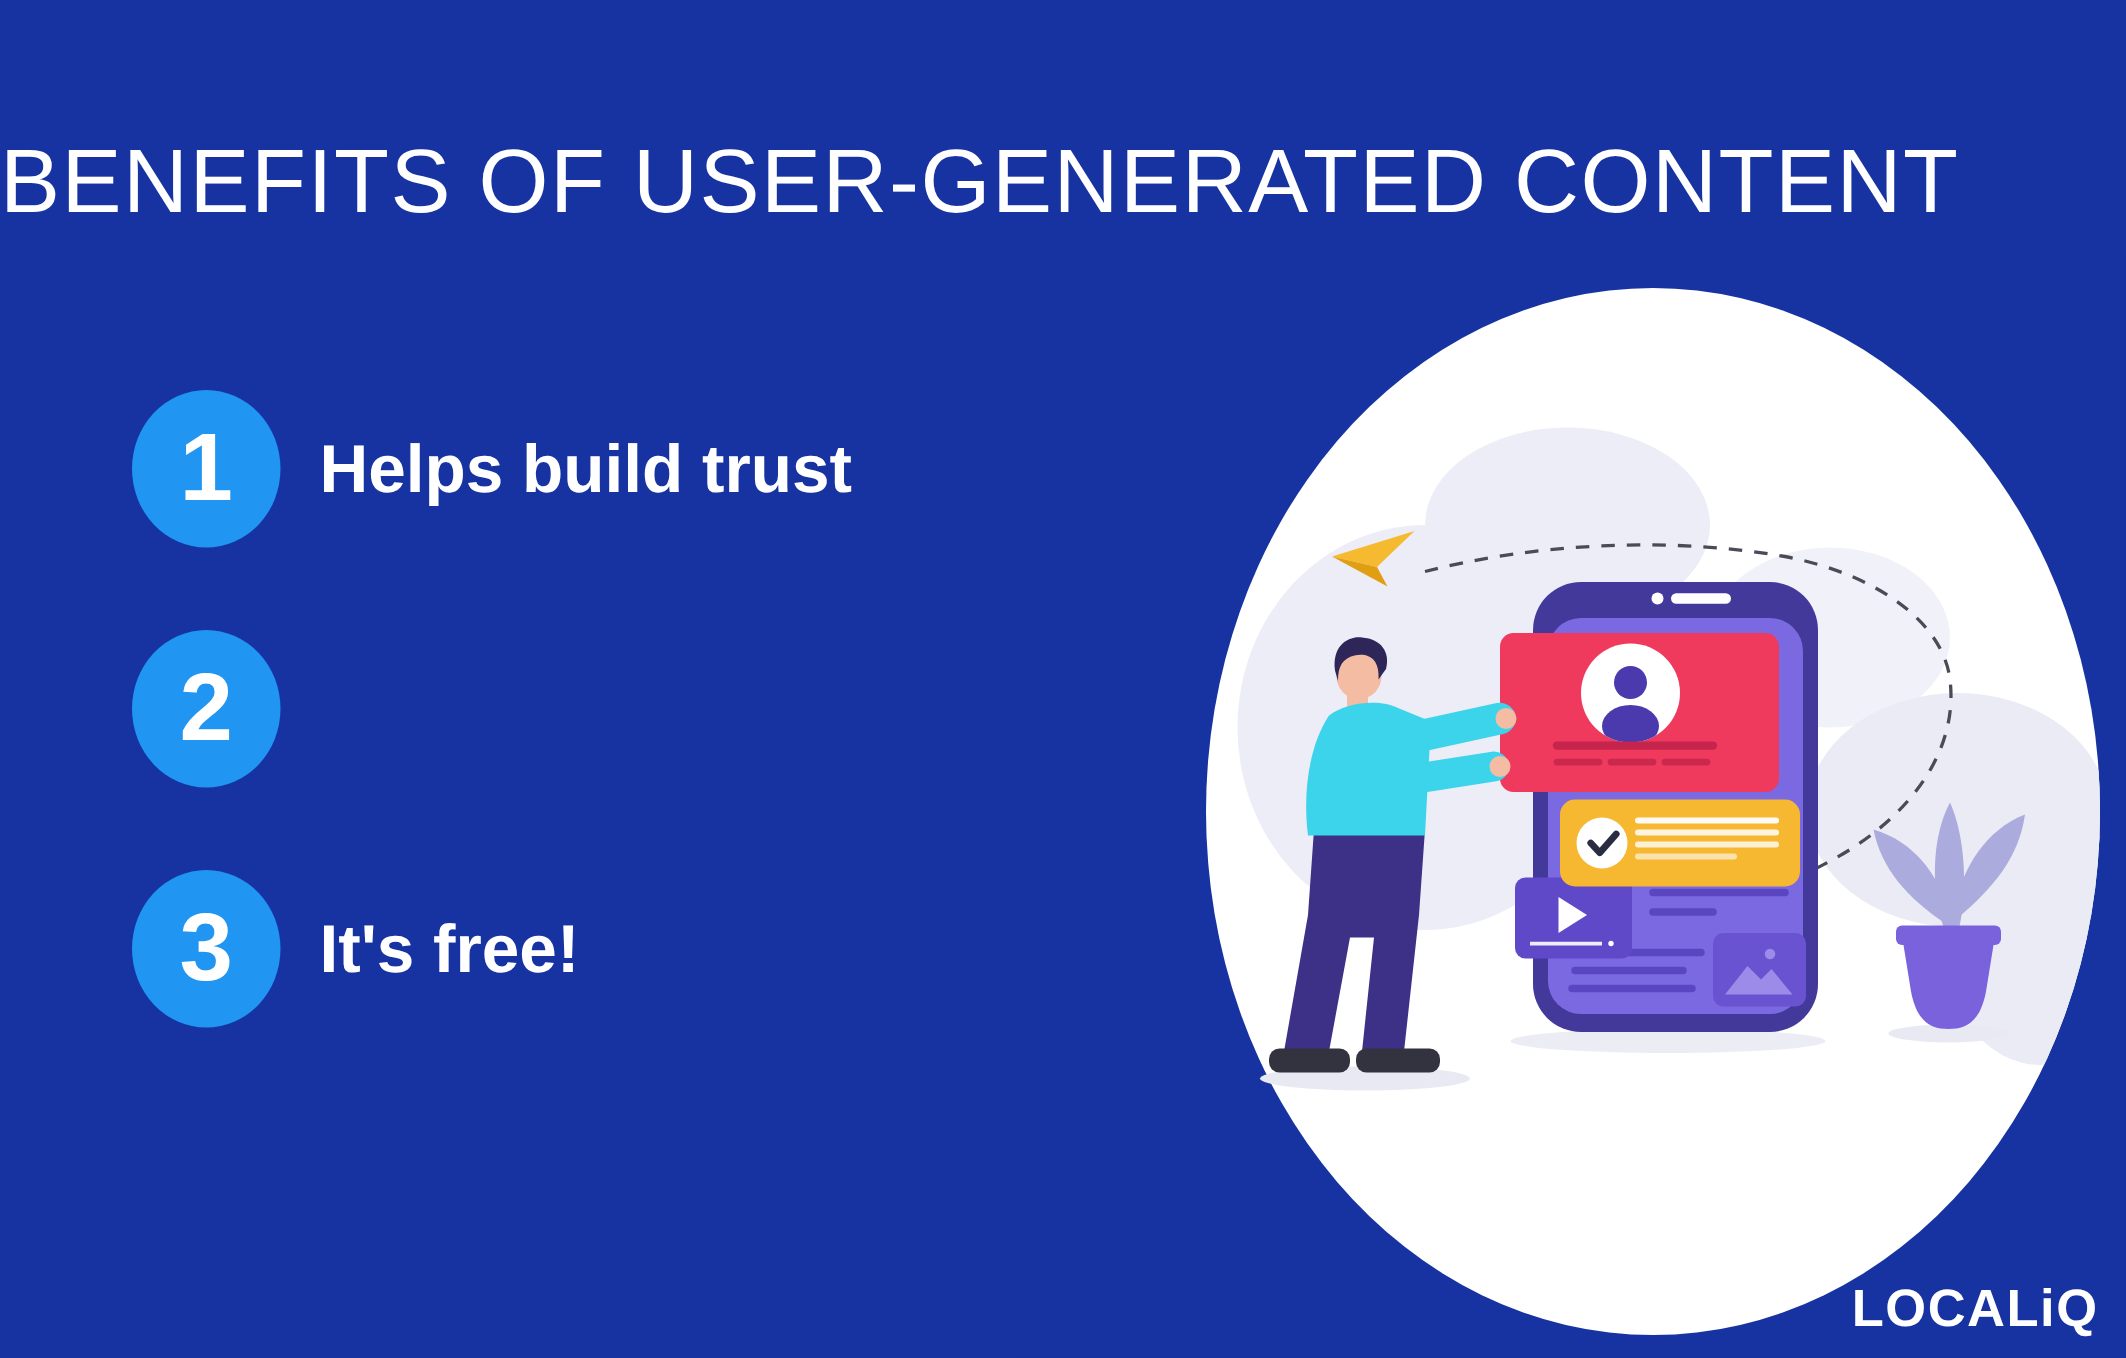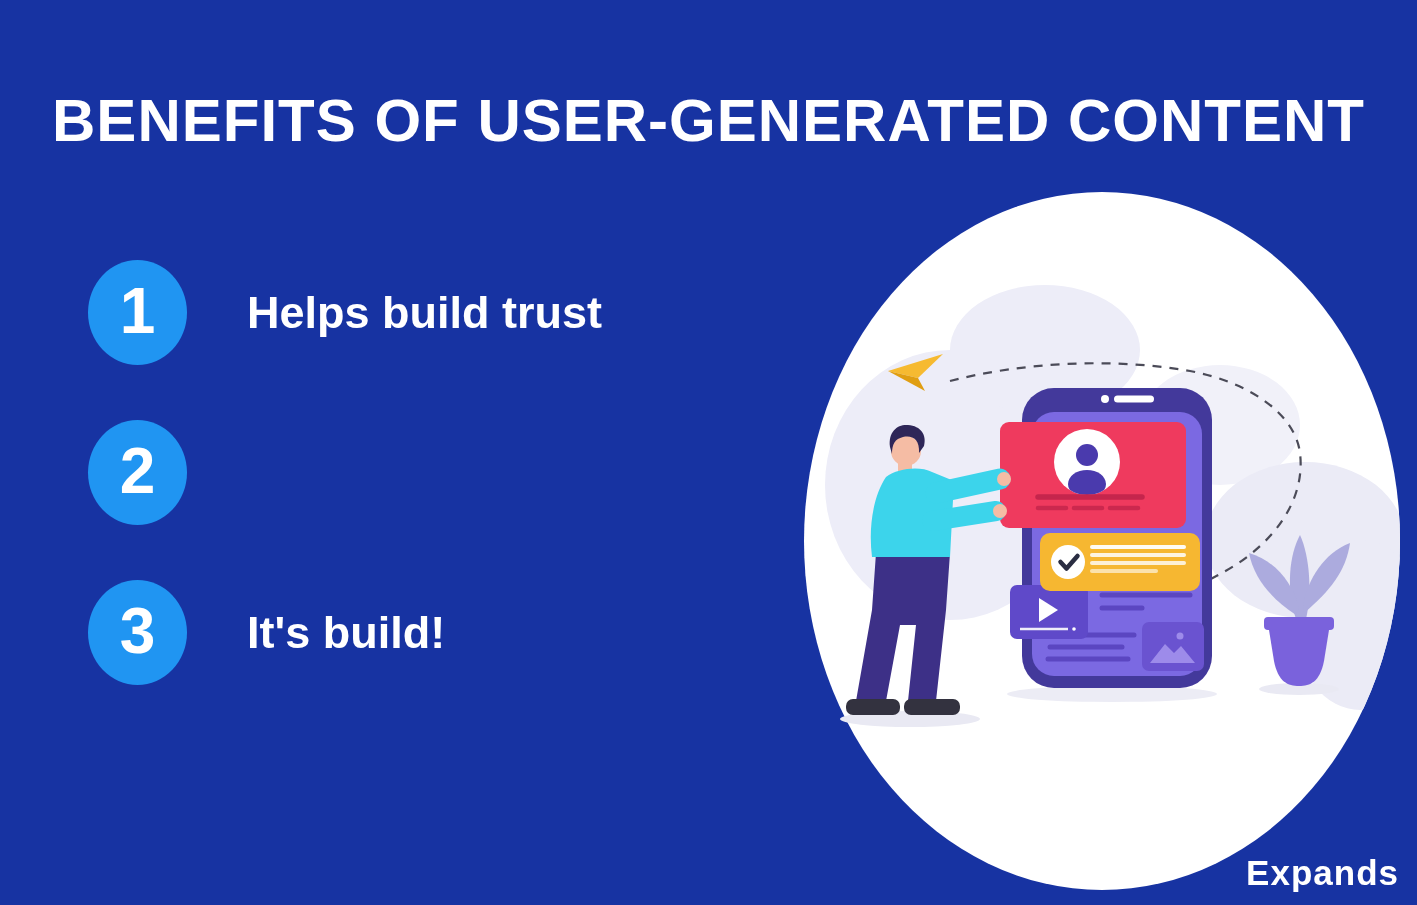--- a/index.html
+++ b/index.html
@@ -6,22 +6,22 @@
   html,body { width:1417px; height:905px; overflow:hidden; }
   body {
     background:#1733A2;
     font-family:"Liberation Sans", sans-serif;
     position:relative;
   }
   .canvas { position:absolute; inset:0; }
 
   .title {
     position:absolute; top:86px; left:0; width:100%;
-    text-align:center; color:#FFFFFF;
-    font-size:60px; font-weight:700; letter-spacing:1px;
+    text-align:left; color:#FFFFFF;
+    font-size:60px; font-weight:400; letter-spacing:1px;
     white-space:nowrap;
   }
 
   .item {
     position:absolute; left:88px;
     display:flex; align-items:center; gap:26px;
   }
   .item-1 { top:260px; }
   .item-2 { top:420px; }
   .item-3 { top:580px; }
@@ -29,21 +29,21 @@
   .num {
     width:99px; height:105px; border-radius:50%;
     background:#2095F2; flex:0 0 auto;
     display:flex; align-items:center; justify-content:center;
   }
   .num span {
     color:#FFFFFF; font-size:64px; font-weight:800; line-height:1;
     transform:translateY(-2px);
   }
   .label {
-    color:#FFFFFF; font-size:45px; font-weight:700; line-height:1.2;margin-left:34px;
+    color:#FFFFFF; font-size:45px; font-weight:700; line-height:1.2;
   }
   .label--wrap { max-width:580px; }
 
   .illustration-svg { position:absolute; left:790px; top:185px; width:627px; height:720px; }
 
   .logo {
     position:absolute; right:18px; bottom:12px;
     color:#FFFFFF; font-size:35px; font-weight:800; letter-spacing:1px;
   }
 </style>
@@ -64,21 +64,21 @@
   <div class="item item-2">
     <div class="num">
       <span>2</span>
     </div>
   </div>
 
   <div class="item item-3">
     <div class="num">
       <span>3</span>
     </div>
-    <div class="label">It's build!</div>
+    <div class="label">It's free!</div>
   </div>
 
   <svg class="illustration-svg" viewBox="0 0 627 720">
     <defs>
       <clipPath id="circleClip">
           <ellipse cx="312" cy="356" rx="298" ry="349"></ellipse>
         </clipPath>
       <clipPath id="avatarClip">
           <circle cx="297" cy="277" r="33"></circle>
         </clipPath>
@@ -178,15 +178,15 @@
       <circle cx="116" cy="266" r="15" fill="#F5BCA4"></circle>
       <path d="M 100 262 C 98 246 108 239 118 240 C 131 241 137 250 134 261 L 129 268 C 130 254 122 250 113 252 C 105 254 102 259 102 269 Z" fill="#2E2658"></path>
       <path d="M 96 292 C 108 283 130 281 142 287 L 164 296 L 160 372 L 82 372 C 78 340 84 310 96 292 Z" fill="#3CD4EB"></path>
       <line x1="146" y1="308" x2="210" y2="294" stroke="#3CD4EB" stroke-width="21" stroke-linecap="round"></line>
       <line x1="142" y1="336" x2="206" y2="326" stroke="#3CD4EB" stroke-width="20" stroke-linecap="round"></line>
       <circle cx="214" cy="294" r="7" fill="#F5BCA4"></circle>
       <circle cx="210" cy="326" r="7" fill="#F5BCA4"></circle>
     </g>
   </svg>
 
-  <div class="logo">Expands</div>
+  <div class="logo">LOCALiQ</div>
 
 </div>
 
 </body></html>

